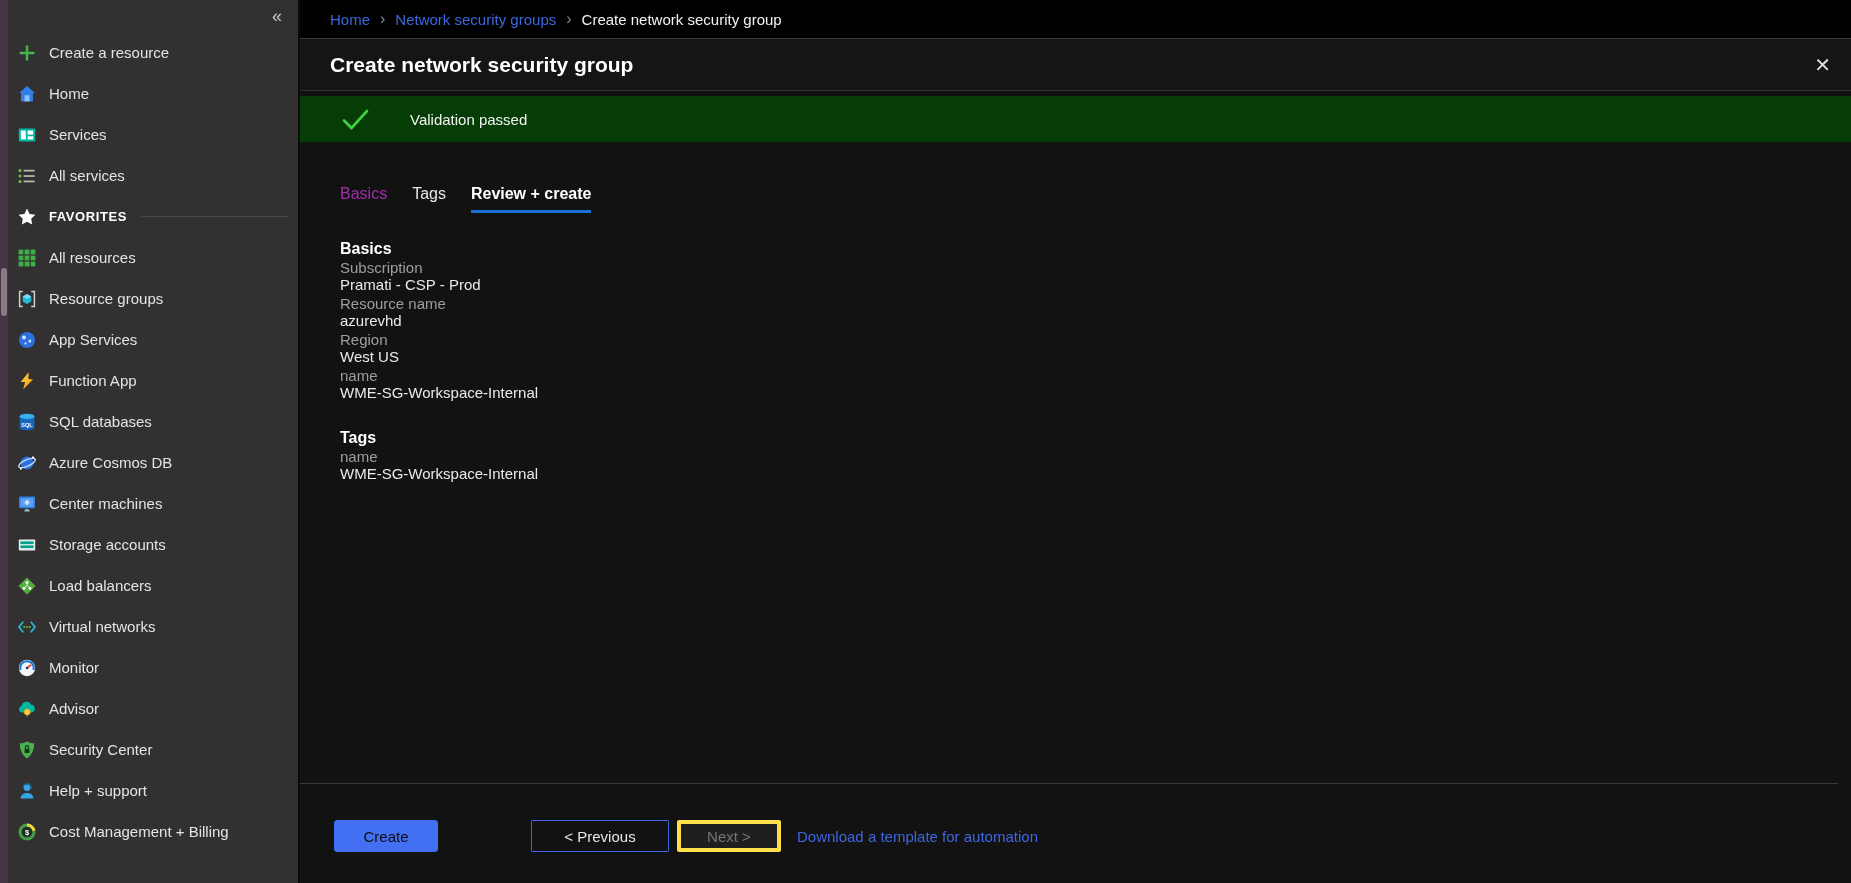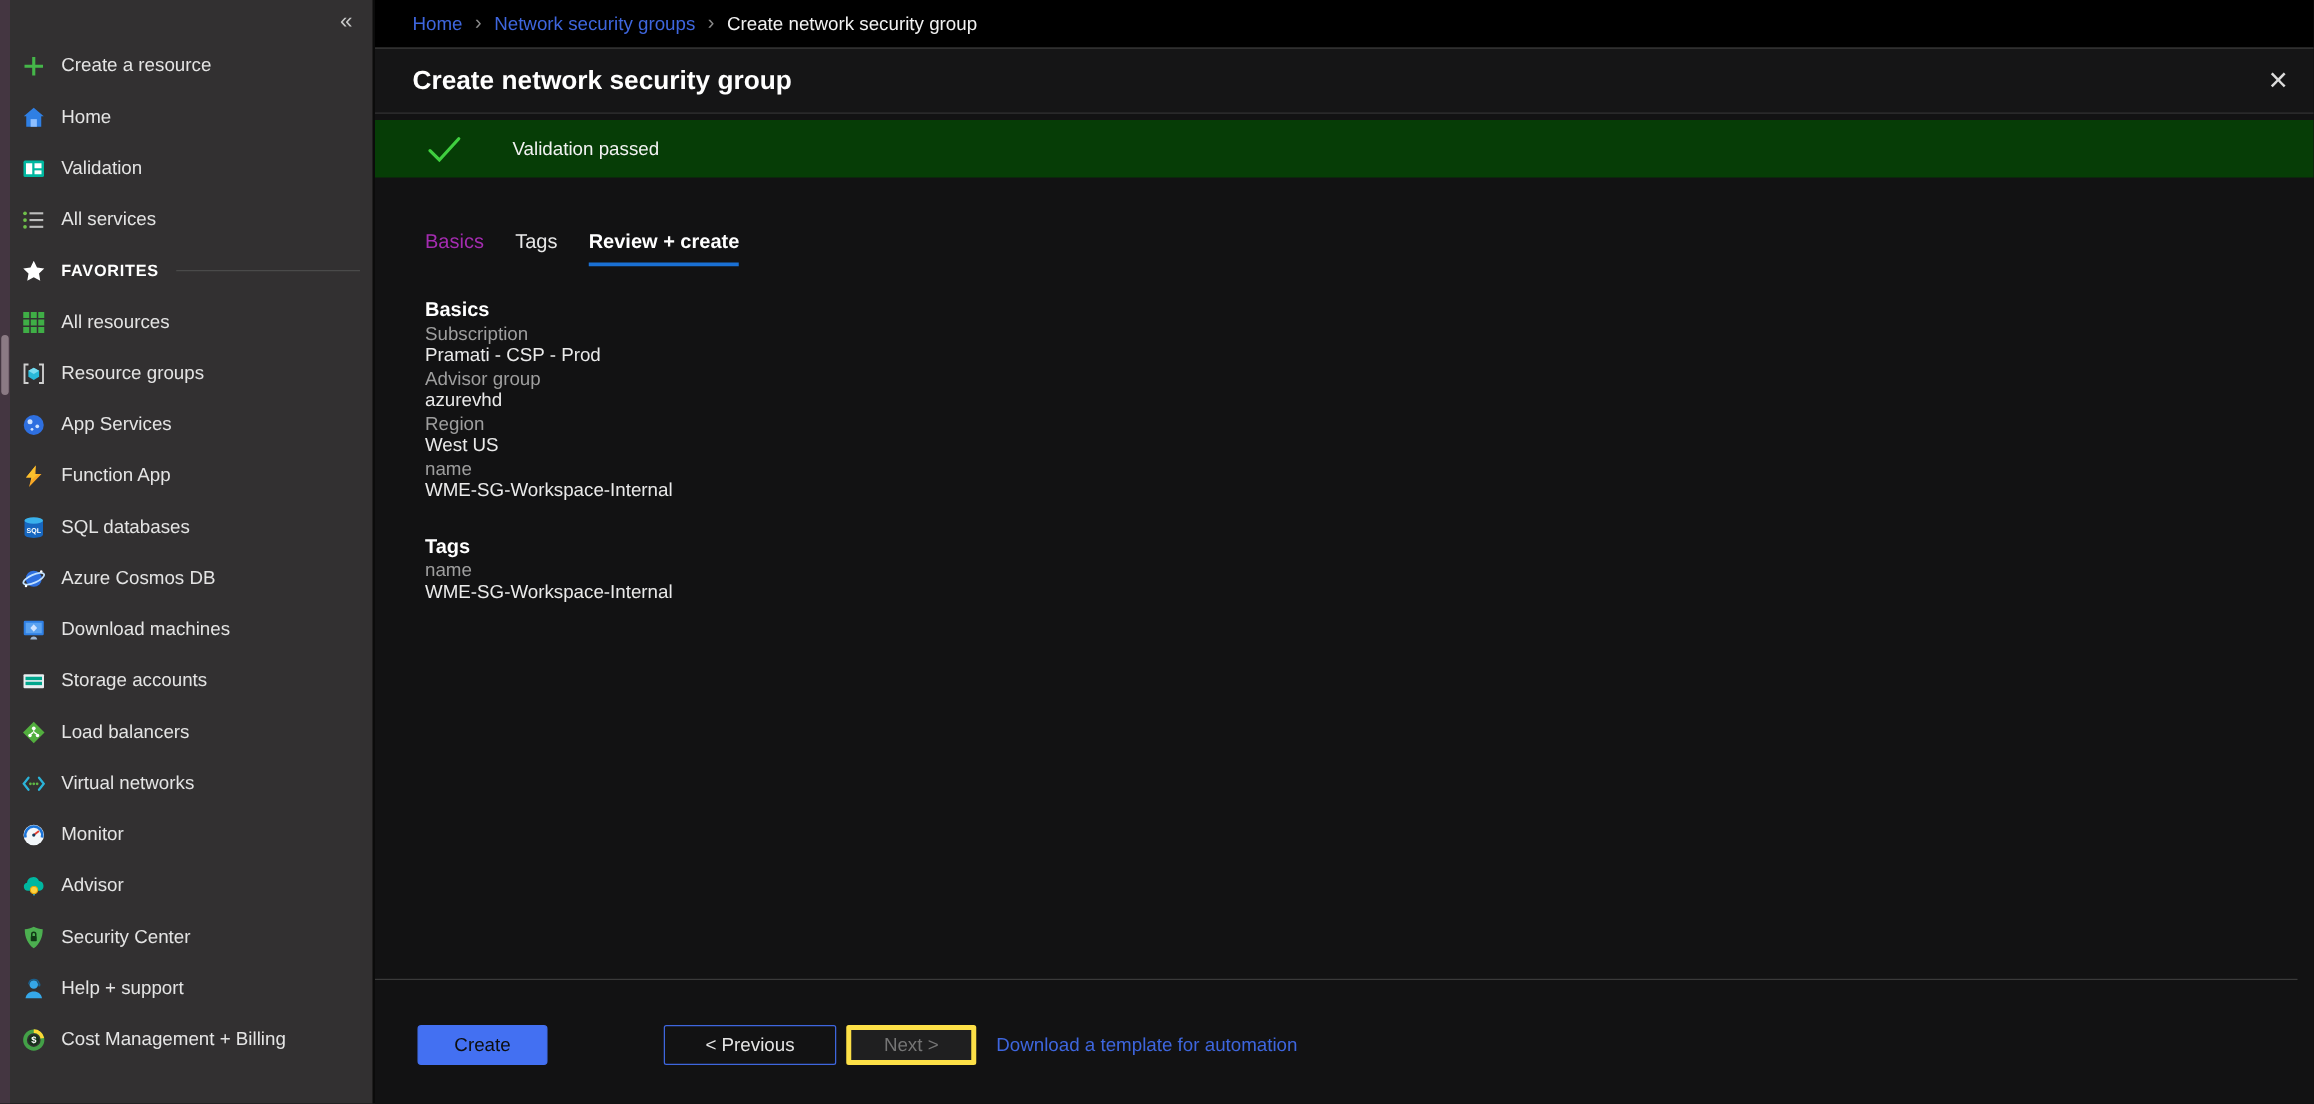--- a/index.html
+++ b/index.html
@@ -108,21 +108,21 @@
       </div>
       <div class="nav-item">
         <span class="icon">
           <svg width="20" height="20" viewBox="0 0 20 20">
             <rect x="1.8" y="3.4" width="16.4" height="13.2" rx="1.3" fill="#00b7a0"></rect>
             <rect x="3.8" y="5.6" width="5" height="8.8" fill="#fff"></rect>
             <rect x="10.6" y="5.6" width="5.6" height="4" fill="#fff"></rect>
             <rect x="10.6" y="11.3" width="5.6" height="3.1" fill="#fff"></rect>
           </svg>
         </span>
-        <span class="nav-label">Validation</span>
+        <span class="nav-label">Services</span>
       </div>
       <div class="nav-item">
         <span class="icon">
           <svg width="20" height="20" viewBox="0 0 20 20">
             <circle cx="3" cy="4.6" r="1.5" fill="#6fbf4a"></circle>
             <circle cx="3" cy="10" r="1.5" fill="#6fbf4a"></circle>
             <circle cx="3" cy="15.4" r="1.5" fill="#6fbf4a"></circle>
             <rect x="6.6" y="3.8" width="11" height="1.7" fill="#bdbdbd"></rect>
             <rect x="6.6" y="9.2" width="11" height="1.7" fill="#bdbdbd"></rect>
             <rect x="6.6" y="14.6" width="11" height="1.7" fill="#bdbdbd"></rect>
@@ -211,21 +211,21 @@
       </div>
       <div class="nav-item">
         <span class="icon">
           <svg width="20" height="20" viewBox="0 0 20 20">
             <rect x="2" y="2.6" width="16" height="11.6" rx="1" fill="#2f7fe4"></rect>
             <rect x="3.6" y="4.2" width="12.8" height="8.4" fill="#5aa2f0"></rect>
             <path d="M10 5.4l2.7 3-2.7 3-2.7-3z" fill="#cfe3ff"></path>
             <path d="M7.2 17.6c.4-1.7 1.1-2.5 2.8-2.5s2.4.8 2.8 2.5z" fill="#9fb6d0"></path>
           </svg>
         </span>
-        <span class="nav-label">Download machines</span>
+        <span class="nav-label">Center machines</span>
       </div>
       <div class="nav-item">
         <span class="icon">
           <svg width="20" height="20" viewBox="0 0 20 20">
             <rect x="1.8" y="4.4" width="16.4" height="11.2" rx="0.8" fill="#e8edf0"></rect>
             <rect x="3.4" y="6.4" width="13.2" height="2.7" fill="#00a58c"></rect>
             <rect x="3.4" y="10.4" width="13.2" height="2.7" fill="#00a58c"></rect>
           </svg>
         </span>
         <span class="nav-label">Storage accounts</span>
@@ -339,21 +339,21 @@
     </div>
 
   <div class="content" id="sections">
       <div class="section-block">
         <div class="section-heading">Basics</div>
         <div class="kv-row">
           <span class="kv-label">Subscription</span>
           <span class="kv-value">Pramati - CSP - Prod</span>
         </div>
         <div class="kv-row">
-          <span class="kv-label">Advisor group</span>
+          <span class="kv-label">Resource name</span>
           <span class="kv-value">azurevhd</span>
         </div>
         <div class="kv-row">
           <span class="kv-label">Region</span>
           <span class="kv-value">West US</span>
         </div>
         <div class="kv-row">
           <span class="kv-label">name</span>
           <span class="kv-value">WME-SG-Workspace-Internal</span>
         </div>

